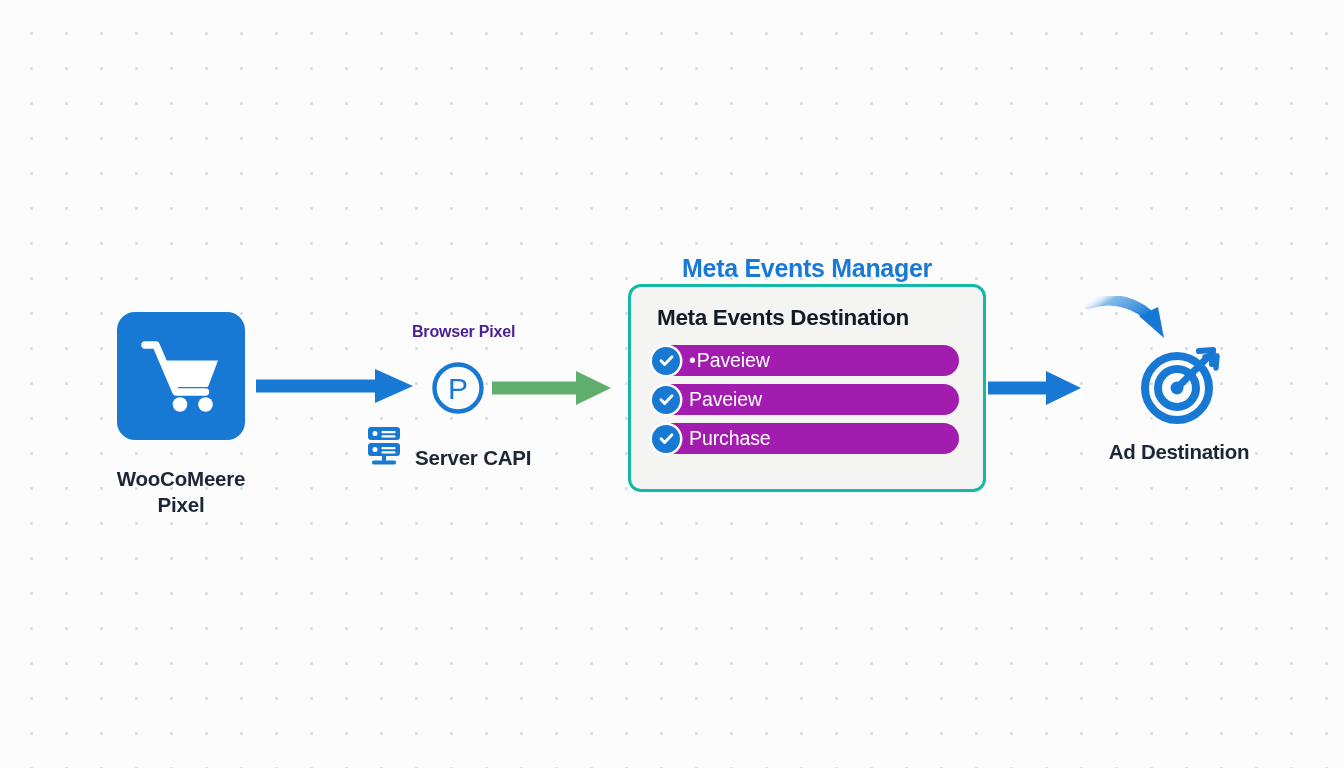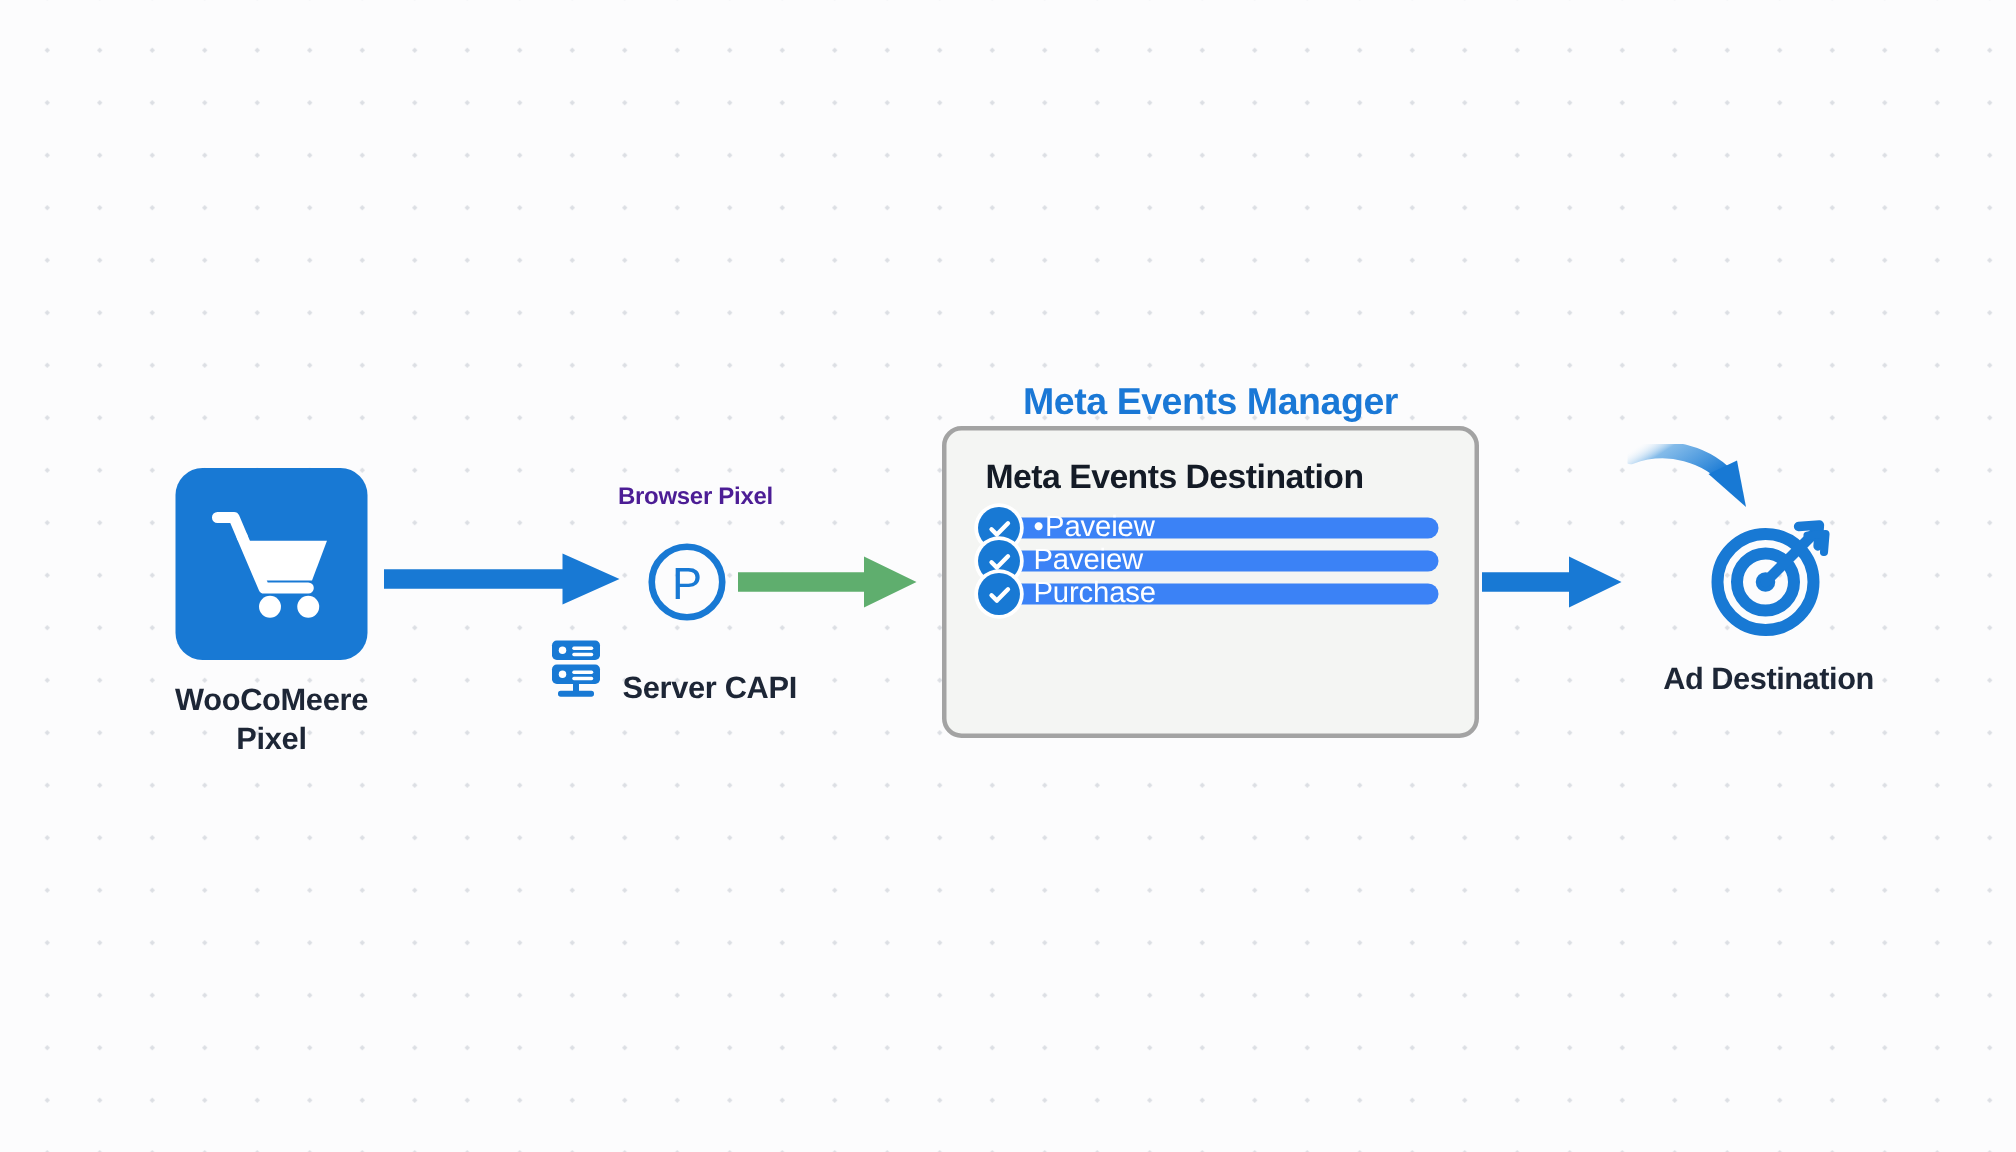--- a/index.html
+++ b/index.html
@@ -41,21 +41,21 @@
     height: 128px;
     margin: 0 auto;
     border-radius: 18px;
     background: #1879d4;
     display: flex;
     align-items: center;
     justify-content: center;
   }
   .store-tile svg { display: block; }
   .store-label {
-    margin-top: 14px;
+    margin-top: 26px;
     font-size: 20.5px;
     font-weight: 700;
     line-height: 1.28;
     color: #1d2636;
     letter-spacing: -0.2px;
   }
 
   
   .arrow { position: absolute; }
   #arrow-store-pixel { left: 256px; top: 366px; }
@@ -103,42 +103,42 @@
     color: #1a78d6;
     letter-spacing: -0.3px;
     margin-top: 12px;
   }
   #events-panel {
     left: 628px;
     top: 284px;
     width: 358px;
     height: 208px;
     box-sizing: border-box;
-    border: 3px solid #a3a3a3;
+    border: 3px solid #14b8a6;
     border-radius: 13px;
     background: #f4f5f3;
     padding: 18px 24px 16px 24px;
   }
   .panel-heading {
     font-size: 22.5px;
     font-weight: 700;
     color: #141b26;
     letter-spacing: -0.35px;
     margin: 0 0 14px 2px;
   }
   .event-list {
     display: flex;
     flex-direction: column;
     gap: 8px;
   }
   .event-pill {
     position: relative;
-    height: 14px;
+    height: 31px;
     border-radius: 15.5px;
-    background: #3b82f6;
+    background: #a21caf;
     display: flex;
     align-items: center;
     padding-left: 34px;
   }
   .event-pill .check-badge {
     position: absolute;
     left: -3px;
     top: 50%;
     transform: translateY(-50%);
     width: 28px;

